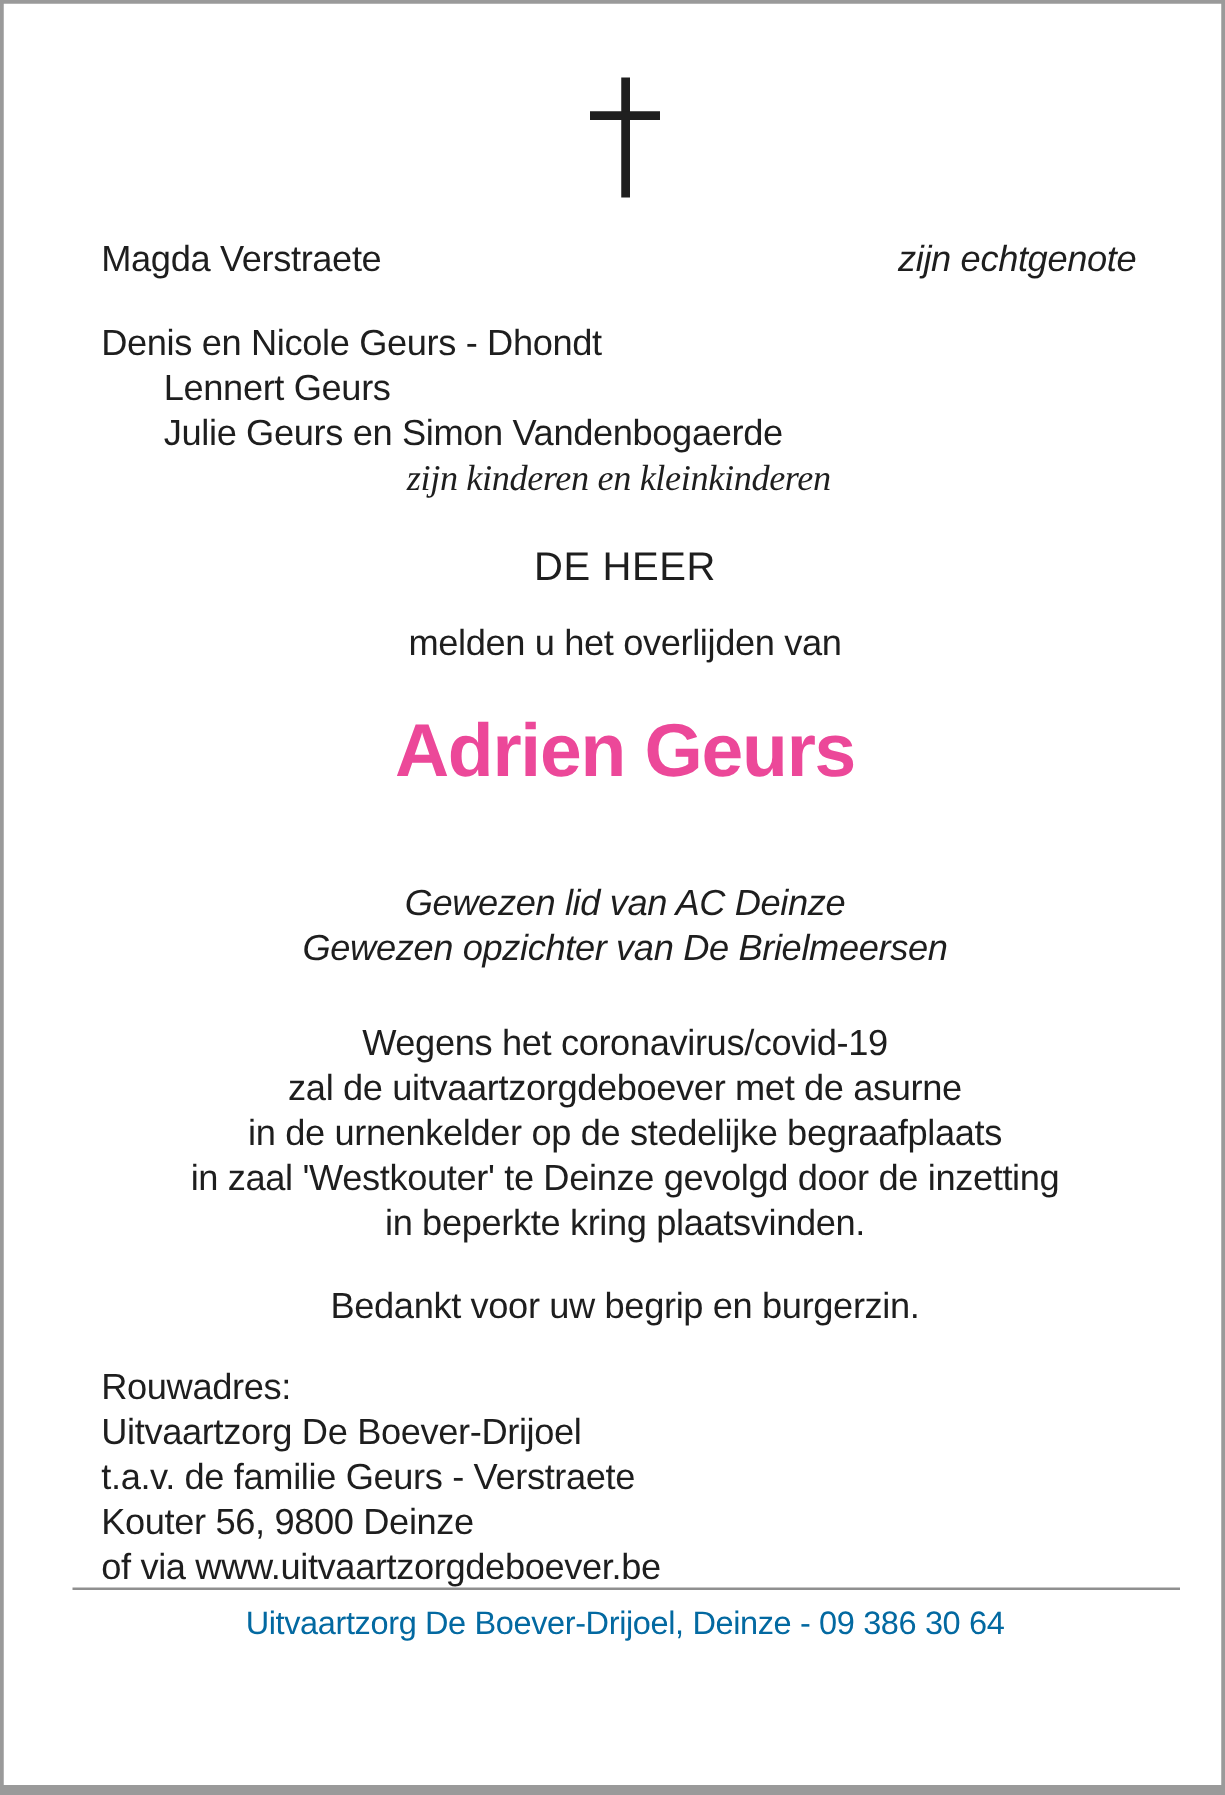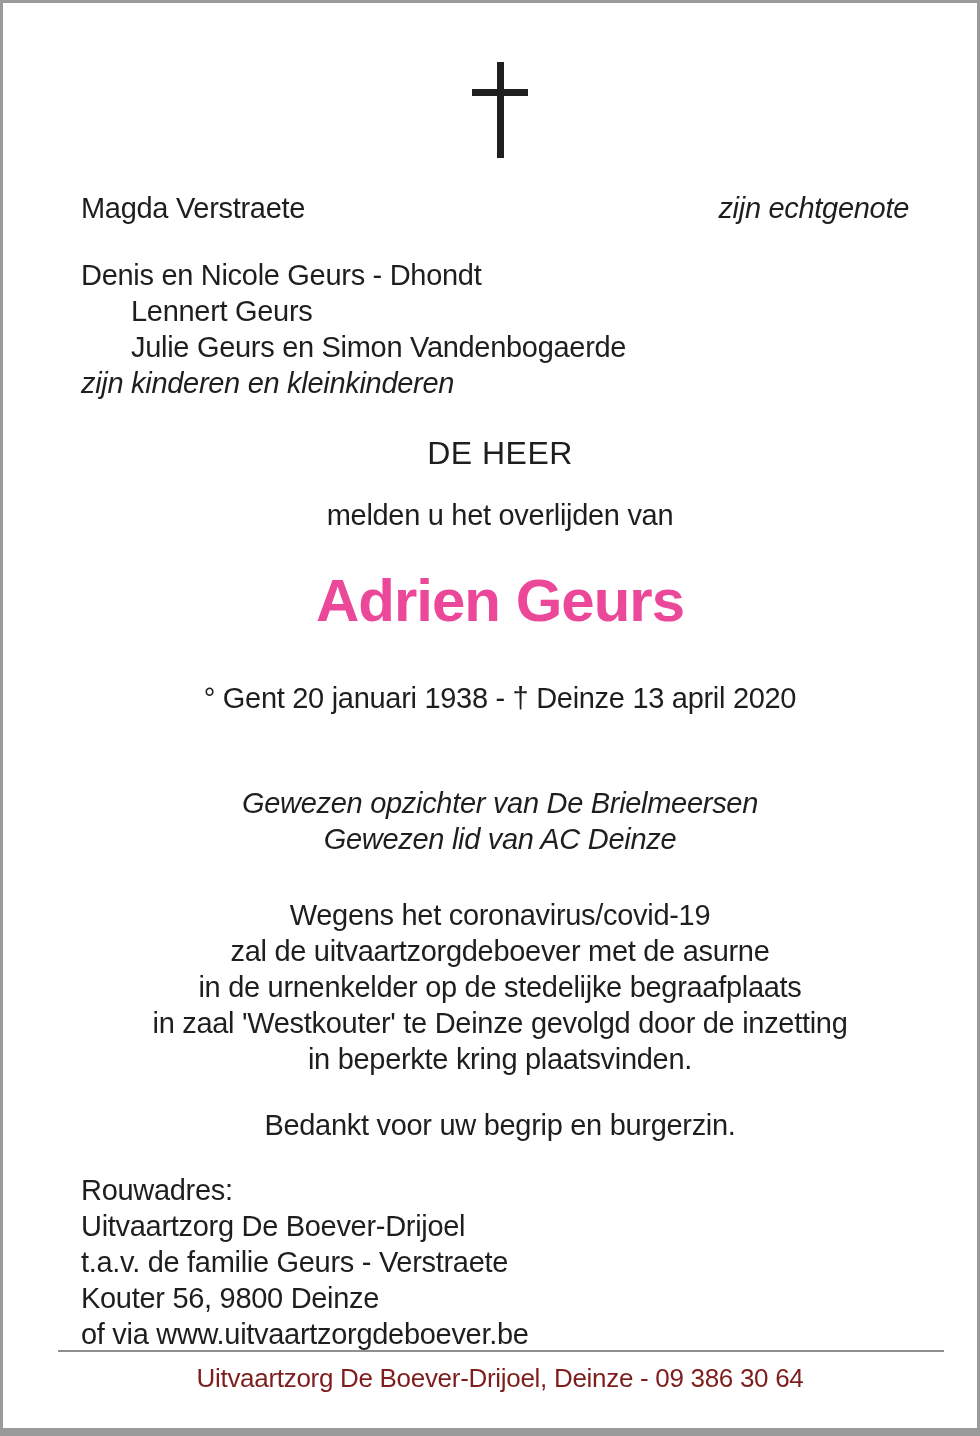--- a/index.html
+++ b/index.html
@@ -48,21 +48,21 @@
     background: #1f1f1f;
   }
   .spouse-row {
     display: flex;
     justify-content: space-between;
     margin: 32px 68px 0 58px;
   }
   .italic { font-style: italic; }
   .children { margin: 31px 68px 0 58px; }
   .indent { padding-left: 50px; }
-  .right { text-align: left; }
+  .right { text-align: center; font-family: Liberation Serif, serif; }
   .center { text-align: center; }
   .announce { margin-top: 24px; }
   .salutation {
     margin-top: 32px;
     font-size: 32px;
     line-height: 40px;
     font-weight: normal;
     letter-spacing: 0.5px;
   }
   .name {
@@ -80,21 +80,21 @@
   .address { margin: 29px 68px 0 58px; }
   .rule {
     height: 2px;
     background: #8f8f8f;
     margin: -2px 33px 0 35px;
   }
   .footer-line {
     margin-top: 10px;
     font-size: 26px;
     line-height: 32px;
-    color: #7f1d1d;
+    color: #0369a1;
   }
 </style>
 </head>
 <body>
 
 <div class="page">
 
   <div class="cross">
     <div class="v"></div>
     <div class="h"></div>
@@ -111,25 +111,24 @@
     <div class="indent">Julie Geurs en Simon Vandenbogaerde</div>
     <div class="italic right">zijn kinderen en kleinkinderen</div>
   </div>
 
   <div class="center salutation">DE HEER</div>
 
   <div class="center announce">melden u het overlijden van</div>
 
   <h1 class="center name">Adrien Geurs</h1>
 
-  <div class="center dates">° Gent 20 januari 1938 - † Deinze 13 april 2020</div>
 
   <div class="center italic memberships">
+    <div>Gewezen lid van AC Deinze</div>
     <div>Gewezen opzichter van De Brielmeersen</div>
-    <div>Gewezen lid van AC Deinze</div>
   </div>
 
   <div class="center ceremony">
     <div>Wegens het coronavirus/covid-19</div>
     <div>zal de uitvaartzorgdeboever met de asurne</div>
     <div>in de urnenkelder op de stedelijke begraafplaats</div>
     <div>in zaal 'Westkouter' te Deinze gevolgd door de inzetting</div>
     <div>in beperkte kring plaatsvinden.</div>
   </div>
 

